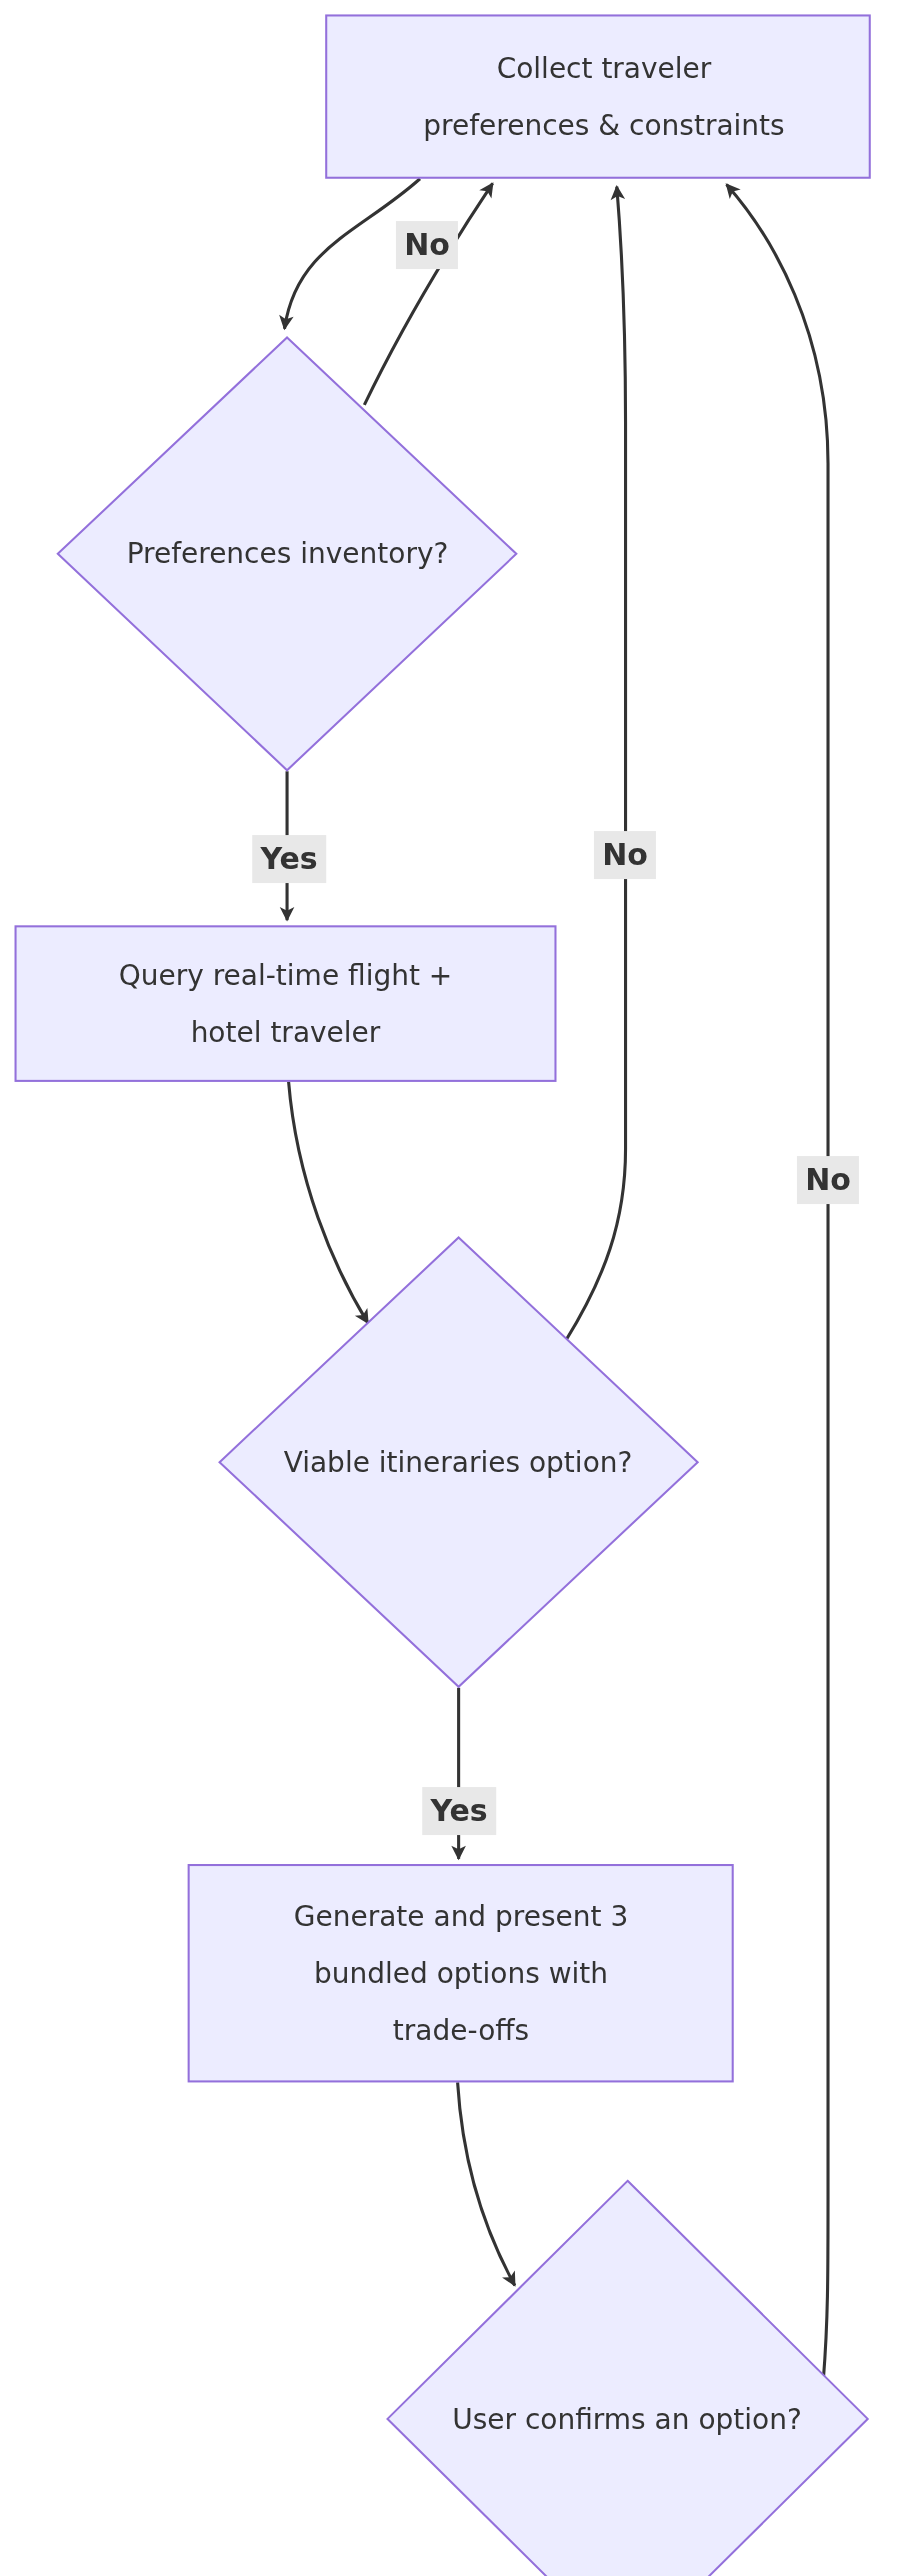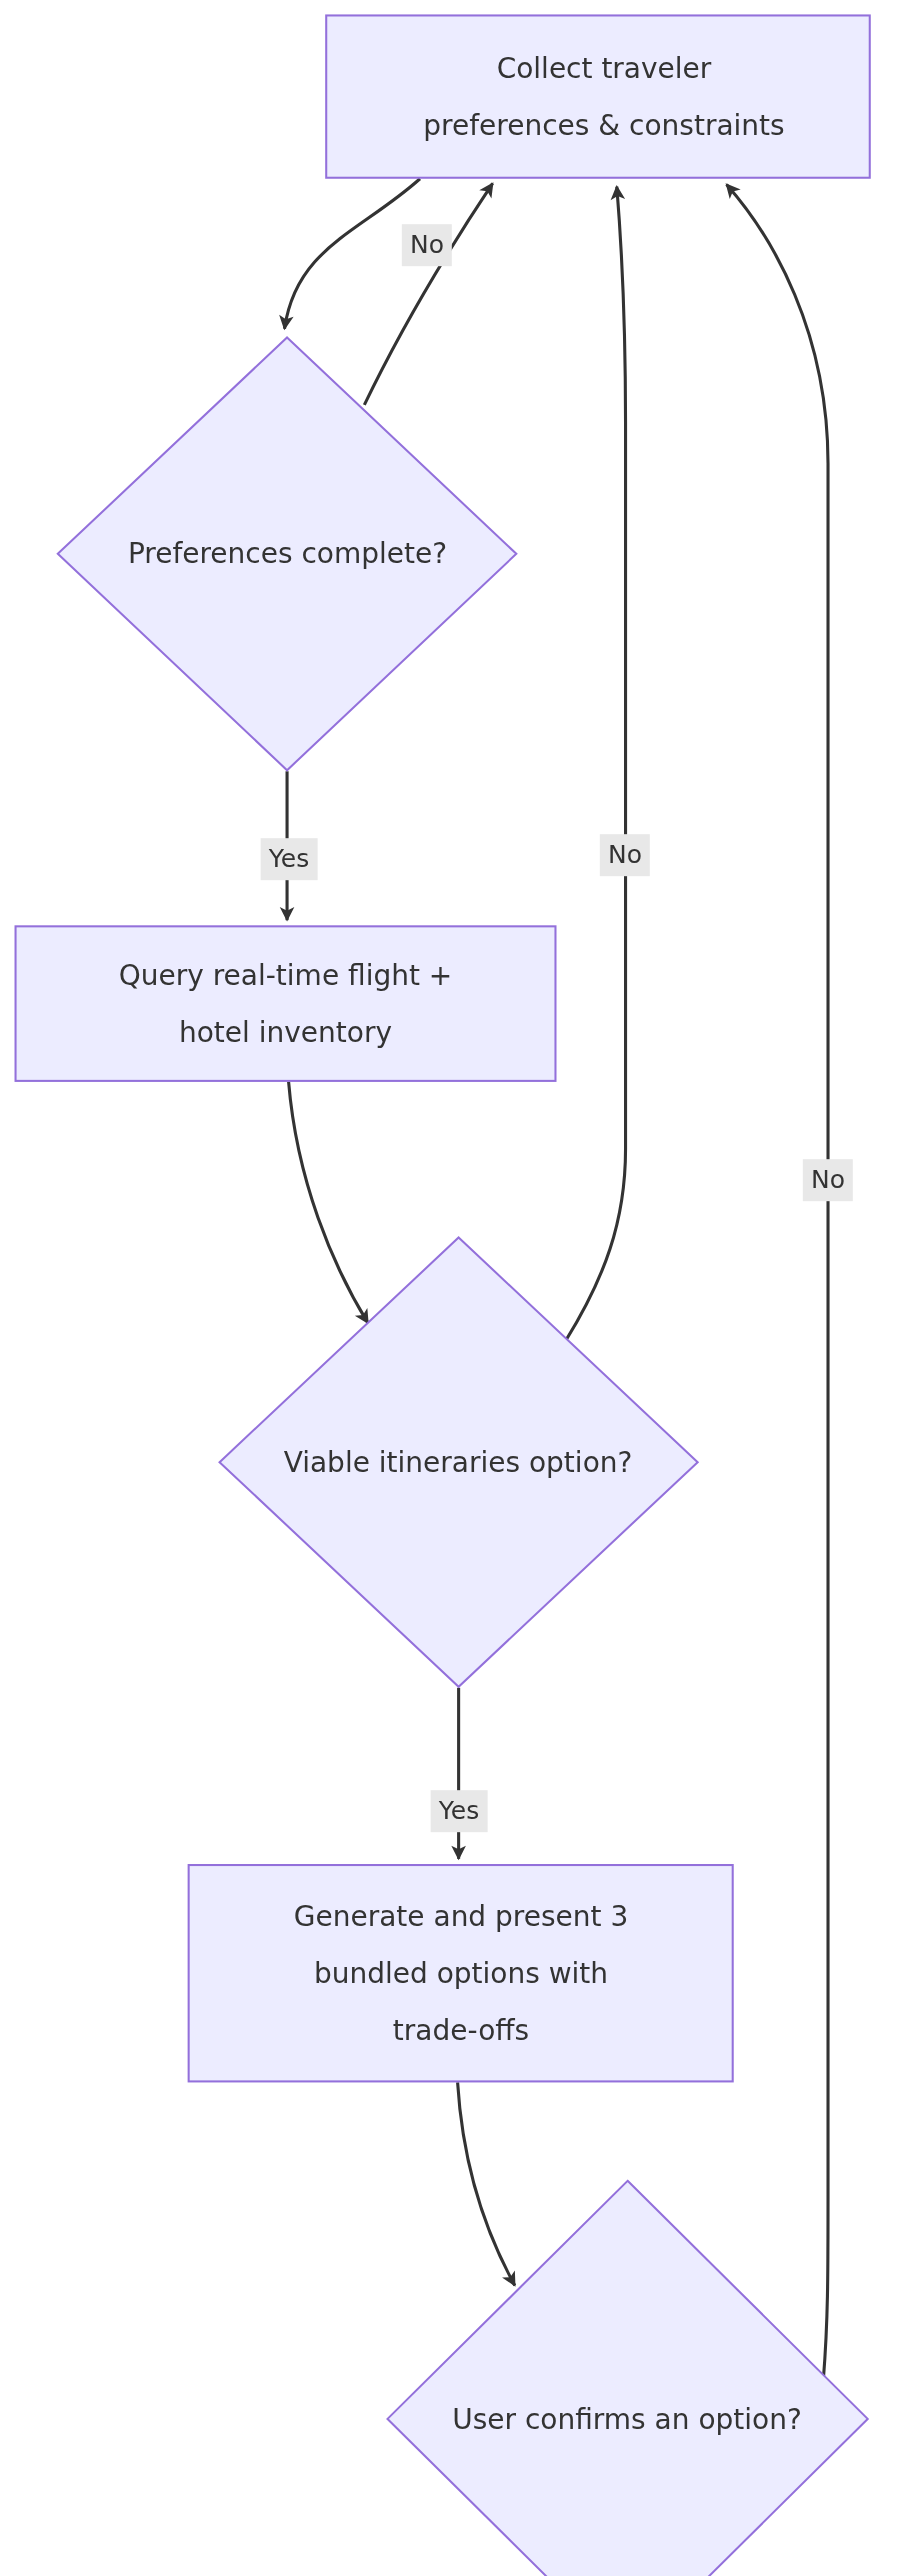--- a/index.html
+++ b/index.html
@@ -21,24 +21,25 @@
     white-space:pre-line;
     color:var(--text,#333333);
     font-size:28px;line-height:57px;
     pointer-events:none;
   }
   .edge-label{
     position:absolute;
     transform:translate(-50%,-50%);
     background:var(--label-bg,#e8e8e8);
     color:var(--text,#333333);
-    font-size:25px;line-height:1.25;
+    font-size:30px;line-height:1.25;
     padding:5.2px 8.2px;
     text-align:left;
     white-space:nowrap;
+    font-weight:bold;
   }
 </style>
 </head>
 <body>
 
 <div class="canvas">
 
   <svg class="edge-layer" width="909" height="3033" viewBox="0 0 1764 5887">
     <defs>
       <marker id="arrow" viewBox="0 0 12 12" refX="10" refY="6" markerWidth="34" markerHeight="34" markerUnits="userSpaceOnUse" orient="auto">
@@ -61,24 +62,24 @@
     <rect class="shape-rect" x="30" y="1798" width="1048" height="300"></rect>
     <polygon class="shape-diamond" points="890,2402 1354,2838 890,3274 426,2838"></polygon>
     <rect class="shape-rect" x="366" y="3620" width="1056" height="420"></rect>
     <polygon class="shape-diamond" points="1218,4233 1684,4695 1218,5157 752,4695"></polygon>
     <rect class="shape-rect" x="695" y="5446" width="1052" height="421"></rect>
   </svg>
 
   <div class="node-label" style="left:326px;top:15.5px;width:544px;height:162px;padding-left:6px;">Collect traveler
 preferences &amp; constraints</div>
 
-  <div class="node-label" style="left:58px;top:337px;width:459px;height:433px;">Preferences complete?</div>
+  <div class="node-label" style="left:58px;top:337px;width:459px;height:433px;">Preferences inventory?</div>
 
   <div class="node-label" style="left:15.5px;top:926px;width:540px;height:155px;">Query real-time flight +
-hotel inventory</div>
+hotel traveler</div>
 
   <div class="node-label" style="left:219px;top:1238px;width:478px;height:449px;">Viable itineraries option?</div>
 
   <div class="node-label" style="left:189px;top:1865px;width:544px;height:216px;text-align:center;">Generate and present 3
 bundled options with
 trade-offs</div>
 
   <div class="node-label" style="left:387px;top:2181px;width:480px;height:476px;">User confirms an option?</div>
 
   <div class="edge-label" style="left:427px;top:245px;">No</div>

